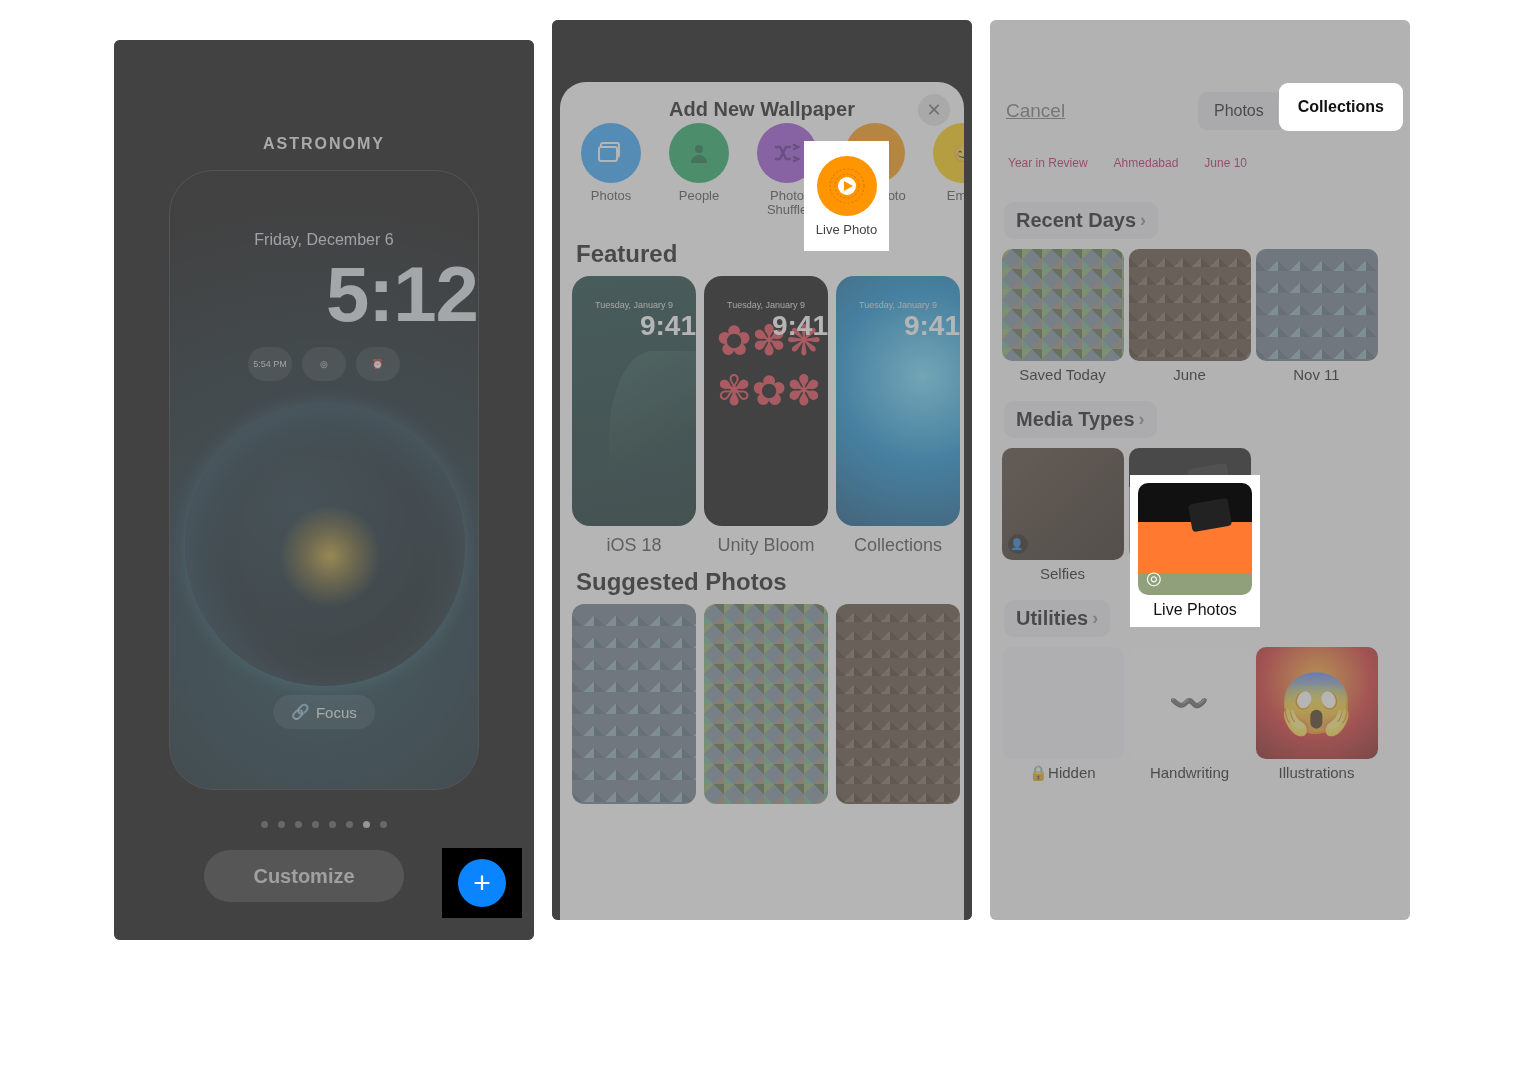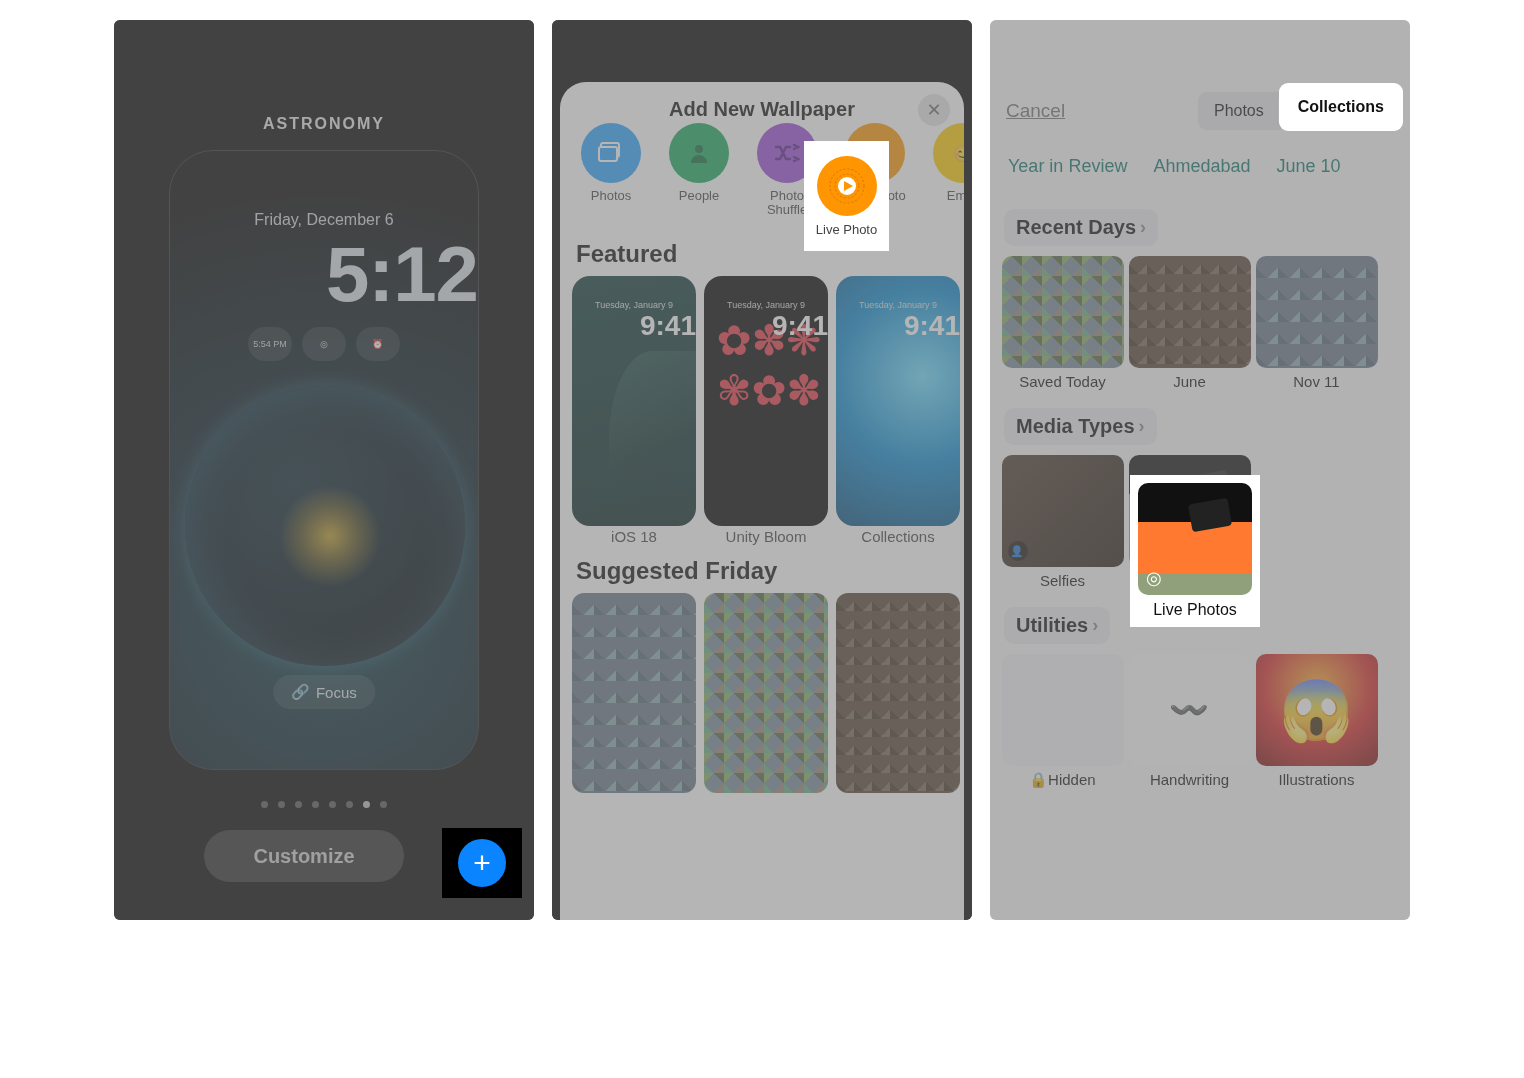--- a/index.html
+++ b/index.html
@@ -20,21 +20,21 @@
     flex-shrink: 0;
   }
   .panel.dimmed::after {
     content:"";
     position:absolute;
     inset:0;
     background: rgba(120,120,120,0.55);
     pointer-events:none;
   }
   
-  .p1 { background:#000; }
+  .p1 { background:#000;margin-top:20px; }
   .p1 .category {
     position:absolute; top:95px; left:0; right:0;
     text-align:center; color:#e5e5e5; font-weight:700; font-size:16px;
     letter-spacing:2px;
   }
   .p1 .phone {
     position:absolute;
     top:130px; left:55px; width:310px; height:620px;
     border-radius:44px;
     background: radial-gradient(circle at 50% 75%, #0d3a45 0%, #061c26 40%, #000 90%);
@@ -152,39 +152,39 @@
     display:flex; flex-direction:column; align-items:center; justify-content:center; gap:6px;
   }
   .p2 .hl-live .circ{
     width:60px; height:60px; border-radius:50%; background:#ff9500;
     display:flex; align-items:center; justify-content:center;
   }
   .p2 .hl-live .lbl{ font-size:13px; color:#444; }
   .p2 h3 { font-size:24px; font-weight:700; color:#111; padding:12px 16px 8px; }
   .p2 .featured { display:flex; gap:8px; padding:0 12px; }
   .p2 .feat {
-    width:124px; display:flex; flex-direction:column; align-items:center; gap:2px;
+    width:124px; display:flex; flex-direction:column; align-items:center; gap:9px;
     flex-shrink:0;
   }
   .p2 .feat .thumb {
     width:124px; height:250px; border-radius:18px;
     position:relative; overflow:hidden;
   }
   .p2 .feat .thumb .tinydate{ position:absolute; top:24px; left:0; right:0; text-align:center; color:#ddd; font-size:9px;}
   .p2 .feat .thumb .tinytime{ position:absolute; top:34px; left:0; right:0; text-align:right; color:#fff; font-size:28px; font-weight:700;}
   .p2 .feat.ios .thumb{ background:linear-gradient(170deg,#0f3b39,#072525); }
   .p2 .feat.ios .thumb::after{ content:""; position:absolute; inset:30% 0 0 30%; background:linear-gradient(150deg, rgba(150,230,210,0.15), transparent 60%); border-radius:50% 0 0 0;}
   .p2 .feat.unity .thumb{ background:#000; }
   .p2 .feat.unity .thumb::before{
     content:"✿ ✽ ❋ ✾ ✿ ✽"; position:absolute; inset:40px 0 0 0;
     font-size:42px; line-height:50px; color:#e63946; letter-spacing:-6px;
     text-align:center; white-space:pre-wrap;
   }
   .p2 .feat.coll .thumb{ background:radial-gradient(circle at 70% 40%, #6cdcff 0%, #0a89cf 50%, #064d7d 100%); }
-  .p2 .feat .flbl{ font-size:15px; color:#444; }
+  .p2 .feat .flbl{ font-size:18px; color:#444; }
   .p2 .sugg { display:flex; gap:8px; padding:0 12px; }
   .p2 .sugg .sg{
     width:124px; height:200px; border-radius:12px; flex-shrink:0;
   }
   .px { background:
     linear-gradient(45deg, #6a8 25%, transparent 25%) 0 0/20px 20px,
     linear-gradient(-45deg, #987 25%, transparent 25%) 0 0/20px 20px,
     linear-gradient(45deg, transparent 75%, #564 75%) 0 0/20px 20px,
     linear-gradient(-45deg, transparent 75%, #8a6 75%) 0 0/20px 20px,
     #789;
@@ -217,21 +217,21 @@
   .p3 .seg .seg-item.active{ background:#fff; font-weight:600; box-shadow:0 1px 2px rgba(0,0,0,0.1);}
   .p3 .hl-seg{
     position:absolute; top:66px; right:10px; z-index:6;
     background:#fff; border-radius:6px; padding:4px 4px;
     box-shadow:0 0 0 3px #fff;
   }
   .p3 .hl-seg .seg-item{
     padding:8px 12px; font-size:16px; color:#111; font-weight:700;
   }
   .p3 .scroller{ position:absolute; top:128px; left:0; right:0; bottom:0; padding:8px 14px;}
-  .p3 .chipsrow{ display:flex; gap:26px; padding:0 4px 14px; font-size:18px; color:#0f766e;}
+  .p3 .chipsrow{ display:flex; gap:26px; padding:0 4px 14px; font-size:12px; color:#be185d;}
   .p3 .sect{
     display:inline-flex; align-items:center; gap:4px;
     background:#ececef; border-radius:10px;
     padding:7px 12px; font-size:20px; font-weight:700; color:#111;
     margin:18px 0 10px 0;
   }
   .p3 .sect .chev{ color:#8a8a8e; font-size:18px;}
   .p3 .grid{ display:flex; gap:10px;}
   .p3 .card{
     width:117px; display:flex; flex-direction:column; align-items:center; gap:5px;
@@ -373,21 +373,21 @@
       </div>
       <div class="feat coll">
         <div class="thumb">
             <div class="tinydate">Tuesday, January 9</div>
             <div class="tinytime">9:41</div>
           </div>
         <div class="flbl">Collections</div>
       </div>
     </div>
 
-    <h3>Suggested Friday</h3>
+    <h3>Suggested Photos</h3>
     <div class="sugg">
       <div class="sg pxb"></div>
       <div class="sg px"></div>
       <div class="sg pxc"></div>
     </div>
   </div>
 
   <div class="hl-live">
     <div class="circ">
       <svg width="38" height="38" viewBox="0 0 38 38">

